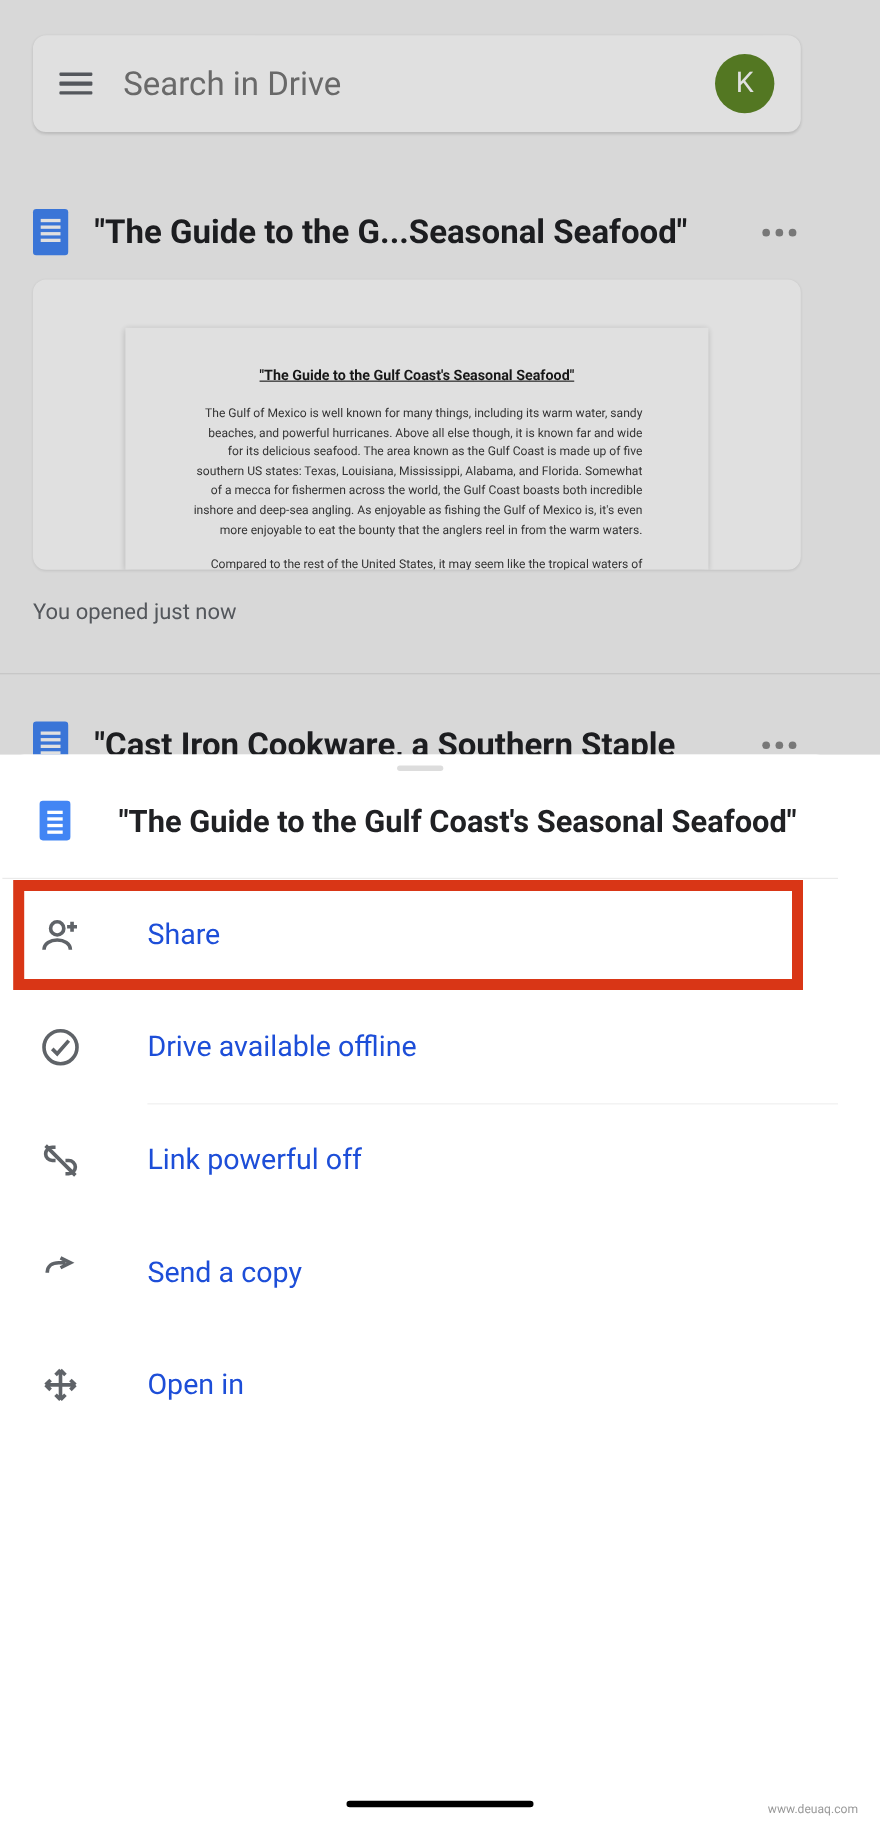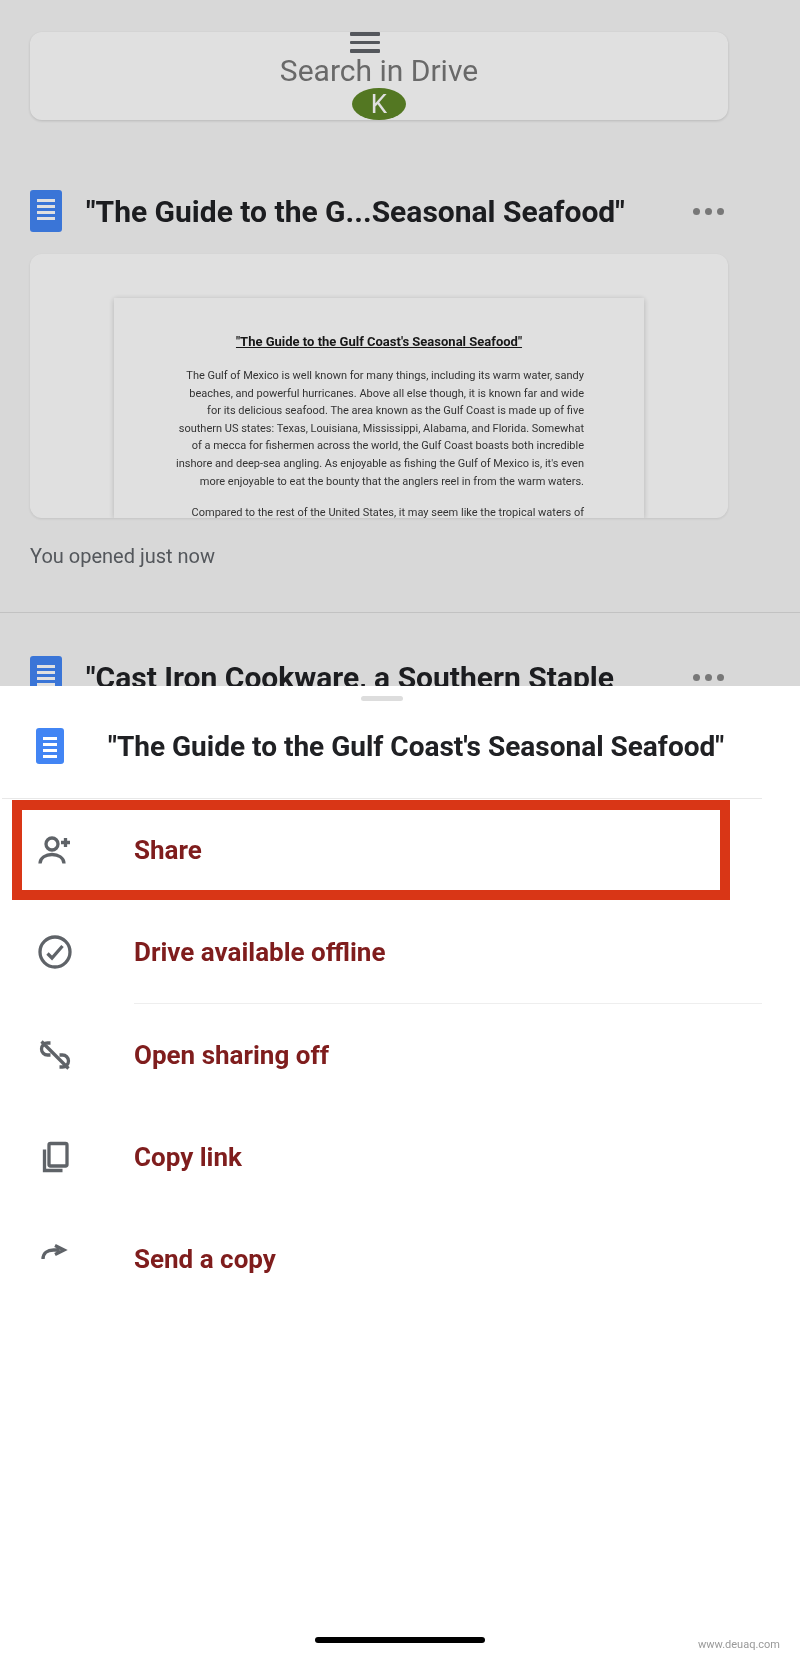--- a/index.html
+++ b/index.html
@@ -26,21 +26,20 @@
   .search-bar {
     position: absolute;
     top: 32px; left: 30px;
     width: 698px; height: 88px;
     background: #fff;
     border-radius: 12px;
     box-shadow: 0 1px 3px rgba(0,0,0,0.15);
     display: flex;
     align-items: center;
     padding: 0 24px;
-    flex-direction: column;
   }
   .hamburger {
     width: 30px; height: 30px;
     display: flex;
     flex-direction: column;
     justify-content: center;
     gap: 5px;
     margin-right: 28px;
   }
   .hamburger span {
@@ -215,22 +214,21 @@
     color: #5f6368;
   }
   .sheet-item .icon-slot svg {
     width: 36px; height: 36px;
     stroke: #5f6368;
     fill: none;
     stroke-width: 2.2;
   }
   .sheet-label {
     font-size: 26px;
-    color: #7f1d1d;
-    font-weight: bold;
+    color: #1d4ed8;
   }
 
   .partial-divider {
     margin-left: 132px;
     height: 1px;
     background: #eee;
   }
 
   .highlight-box {
     position: absolute;
@@ -338,42 +336,41 @@
   </div>
 
   <div class="partial-divider"></div>
 
   <div class="sheet-item">
     <div class="icon-slot">
       <svg viewBox="0 0 24 24">
           <path d="M9 12H7a4 4 0 0 1 0-8h2M15 12h2a4 4 0 0 1 0 8h-2M3 3l18 18"></path>
         </svg>
     </div>
-    <div class="sheet-label">Open sharing off</div>
-  </div>
-
-  <div class="sheet-item">
-    <div class="icon-slot">
-      <svg viewBox="0 0 24 24">
-          <rect x="8" y="3" width="12" height="15" rx="1"></rect>
-          <path d="M5 7v14h12"></path>
-        </svg>
-    </div>
-    <div class="sheet-label">Copy link</div>
-  </div>
+    <div class="sheet-label">Link powerful off</div>
+  </div>
+
 
   <div class="sheet-item">
     <div class="icon-slot">
       <svg viewBox="0 0 24 24">
           <path d="M4 12c0-4 3-6 7-6h4M12 3l6 3-6 3"></path>
         </svg>
     </div>
     <div class="sheet-label">Send a copy</div>
   </div>
 
+  <div class="sheet-item">
+    <div class="icon-slot">
+      <svg viewBox="0 0 24 24">
+          <path d="M12 3l-3 3M12 3l3 3M12 21l-3-3M12 21l3-3M3 12l3-3M3 12l3 3M21 12l-3-3M21 12l-3 3M12 3v18M3 12h18"></path>
+        </svg>
+    </div>
+    <div class="sheet-label">Open in</div>
+  </div>
 
 </div>
 
 <div class="highlight-box"></div>
 
 <div class="home-indicator"></div>
 
 <div class="watermark">www.deuaq.com</div>
 
 </body></html>

